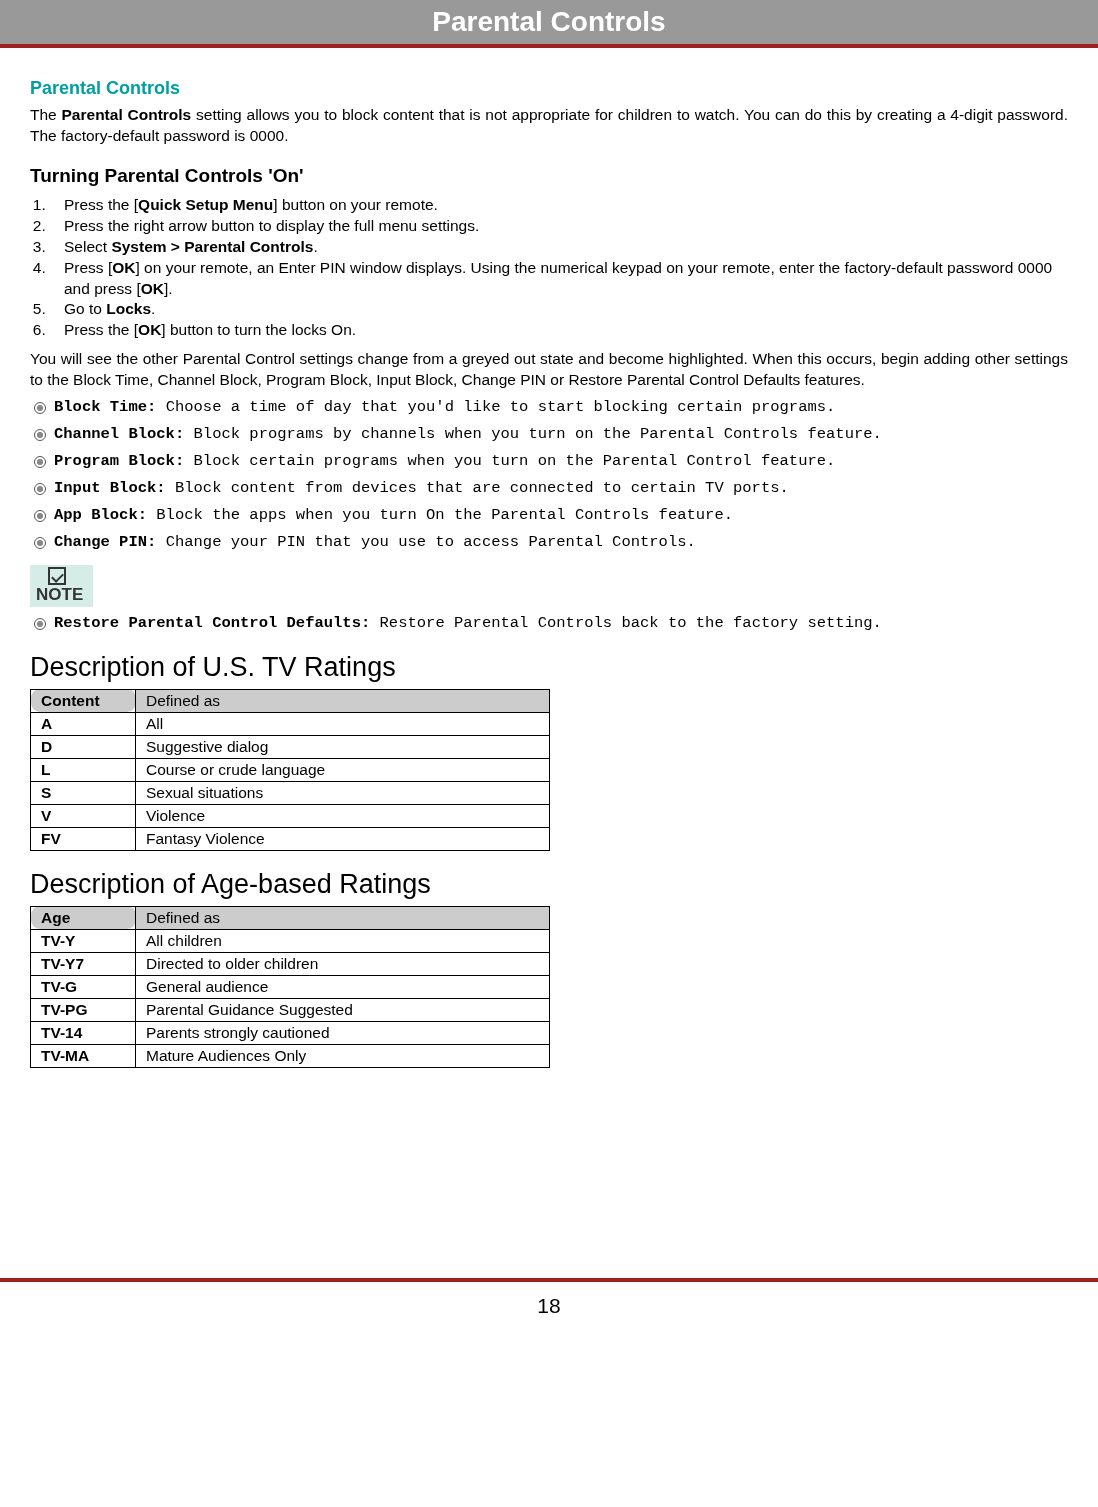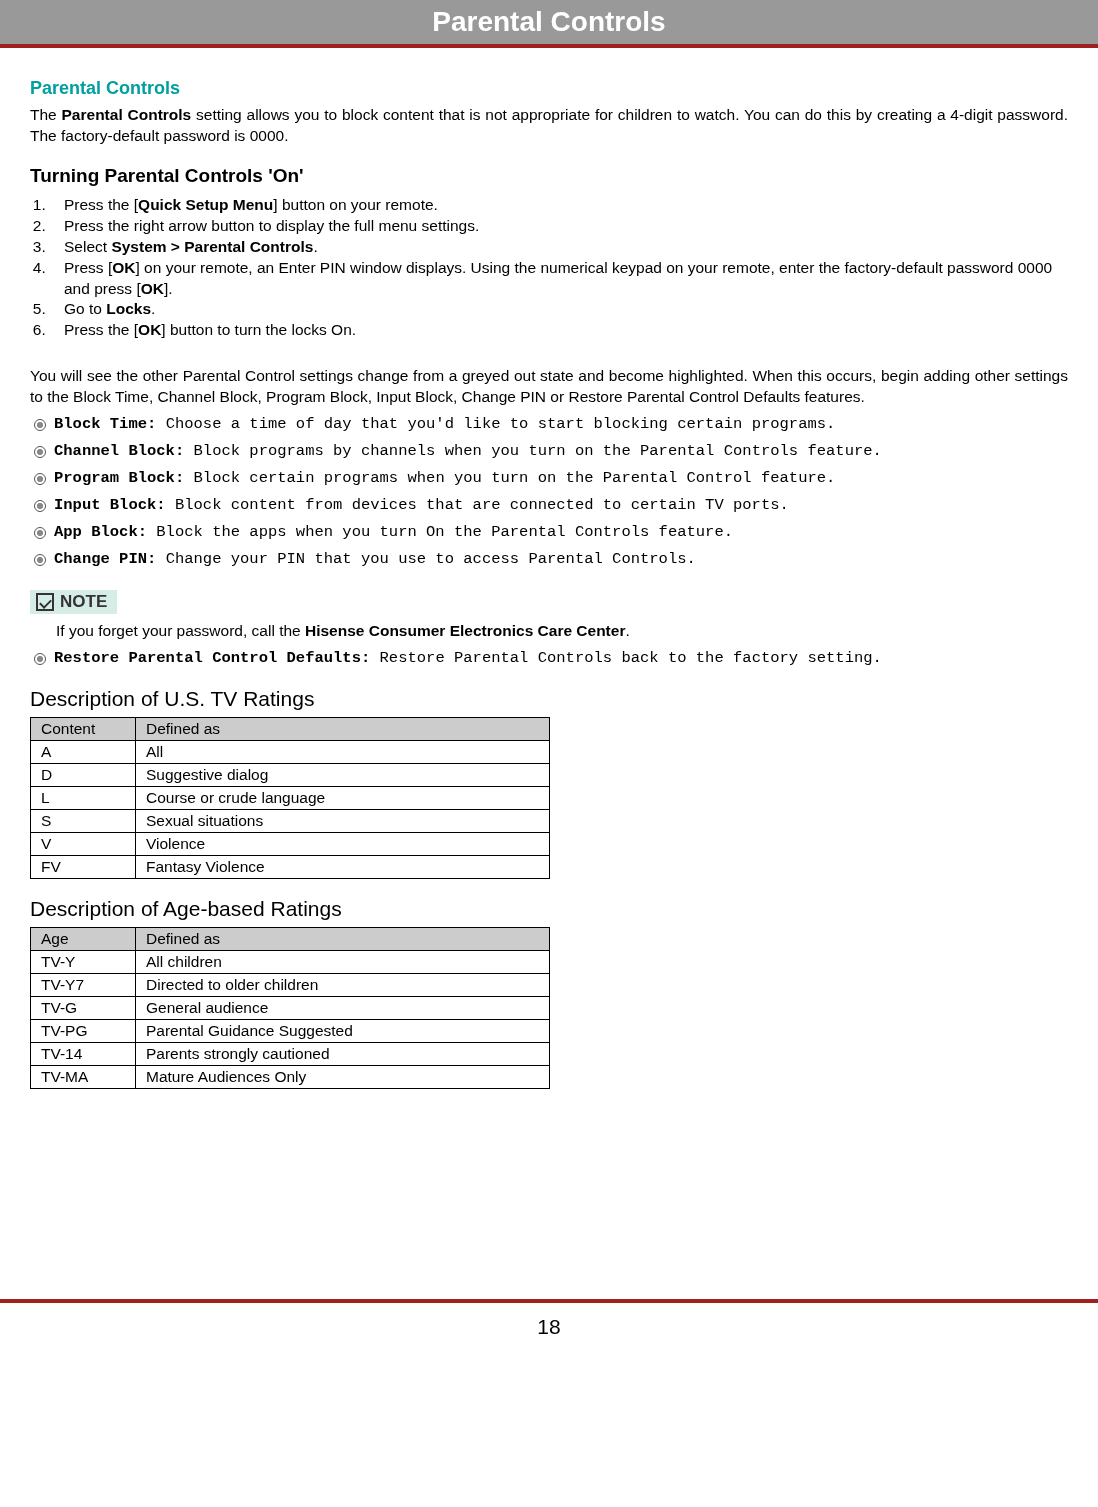--- a/index.html
+++ b/index.html
@@ -38,21 +38,21 @@
       font-size: 19px;
       margin-bottom: 8px;
     }
     .small-para {
       font-size: 15.5px;
       margin-bottom: 4px;
     }
     ol.steps {
       font-size: 15.5px;
       padding-left: 20px;
-      margin-bottom: 25px;
+      margin-bottom: 8px;
       line-height: 1.35;
     }
     ol.steps li {
       padding-left: 14px;
       margin-bottom: 0;
     }
     .body-para {
       font-size: 15.5px;
       line-height: 1.35;
       margin-bottom: 6px;
@@ -79,21 +79,22 @@
       height: 10px;
       border: 1.5px solid #555;
       border-radius: 50%;
       background: radial-gradient(circle at center, #888 40%, transparent 45%);
     }
     .note-box {
       display: inline-flex;
       align-items: center;
       background: #d5ede6;
       padding: 2px 10px 2px 6px;
-      margin: 14px 0 6px 0;
+      margin: 6px 0 6px 0;
+      flex-direction: column;
     }
     .note-box .check-icon {
       width: 18px;
       height: 18px;
       border: 2px solid #333;
       margin-right: 6px;
       position: relative;
     }
     .note-box .check-icon::after {
       content: "";
@@ -109,41 +110,42 @@
     .note-box .note-label {
       color: #333;
       font-weight: bold;
       font-size: 17px;
     }
     .note-text {
       font-size: 15.5px;
       margin: 2px 0 8px 26px;
     }
     .table-heading {
-      font-size: 21px;
+      font-size: 27px;
       margin: 18px 0 6px 0;
     }
     table.ratings {
       border-collapse: collapse;
       width: 520px;
       font-size: 15.5px;
     }
     table.ratings th, table.ratings td {
       border: 1px solid #000;
       padding: 2px 10px;
       text-align: left;
       vertical-align: middle;
     }
     table.ratings th {
       background: #ccc;
       font-weight: normal;
     }
     table.ratings .col1 {
       width: 105px;
-      font-weight: normal;
+      font-weight: bold;
+      border-radius: 9px;
     }
     .footer-rule {
       height: 4px;
       background: #a02020;
       margin-top: 200px;
     }
     .page-num {
       text-align: center;
       font-size: 21px;
       padding: 12px 0 10px 0;
@@ -185,23 +187,20 @@
     <li><b>Program Block:</b><span> Block certain programs when you turn on the Parental Control feature.</span></li>
     <li><b>Input Block:</b><span> Block content from devices that are connected to certain TV ports.</span></li>
     <li><b>App Block:</b><span> Block the apps when you turn On the Parental Controls feature.</span></li>
     <li><b>Change PIN:</b><span> Change your PIN that you use to access Parental Controls.</span></li>
   </ul>
 
   <div class="note-box">
     <span class="check-icon"></span>
     <span class="note-label">NOTE</span>
   </div>
-  <p class="note-text">
-    <span>If you forget your password, call the </span><b>Hisense Consumer Electronics Care Center</b><span>.</span>
-  </p>
 
   <ul class="feature-list">
     <li><b>Restore Parental Control Defaults:</b><span> Restore Parental Controls back to the factory setting.</span></li>
   </ul>
 
   <div class="table-heading">Description of U.S. TV Ratings</div>
   <table class="ratings">
     <tbody>
         <tr>
       <th class="col1">Content</th>

